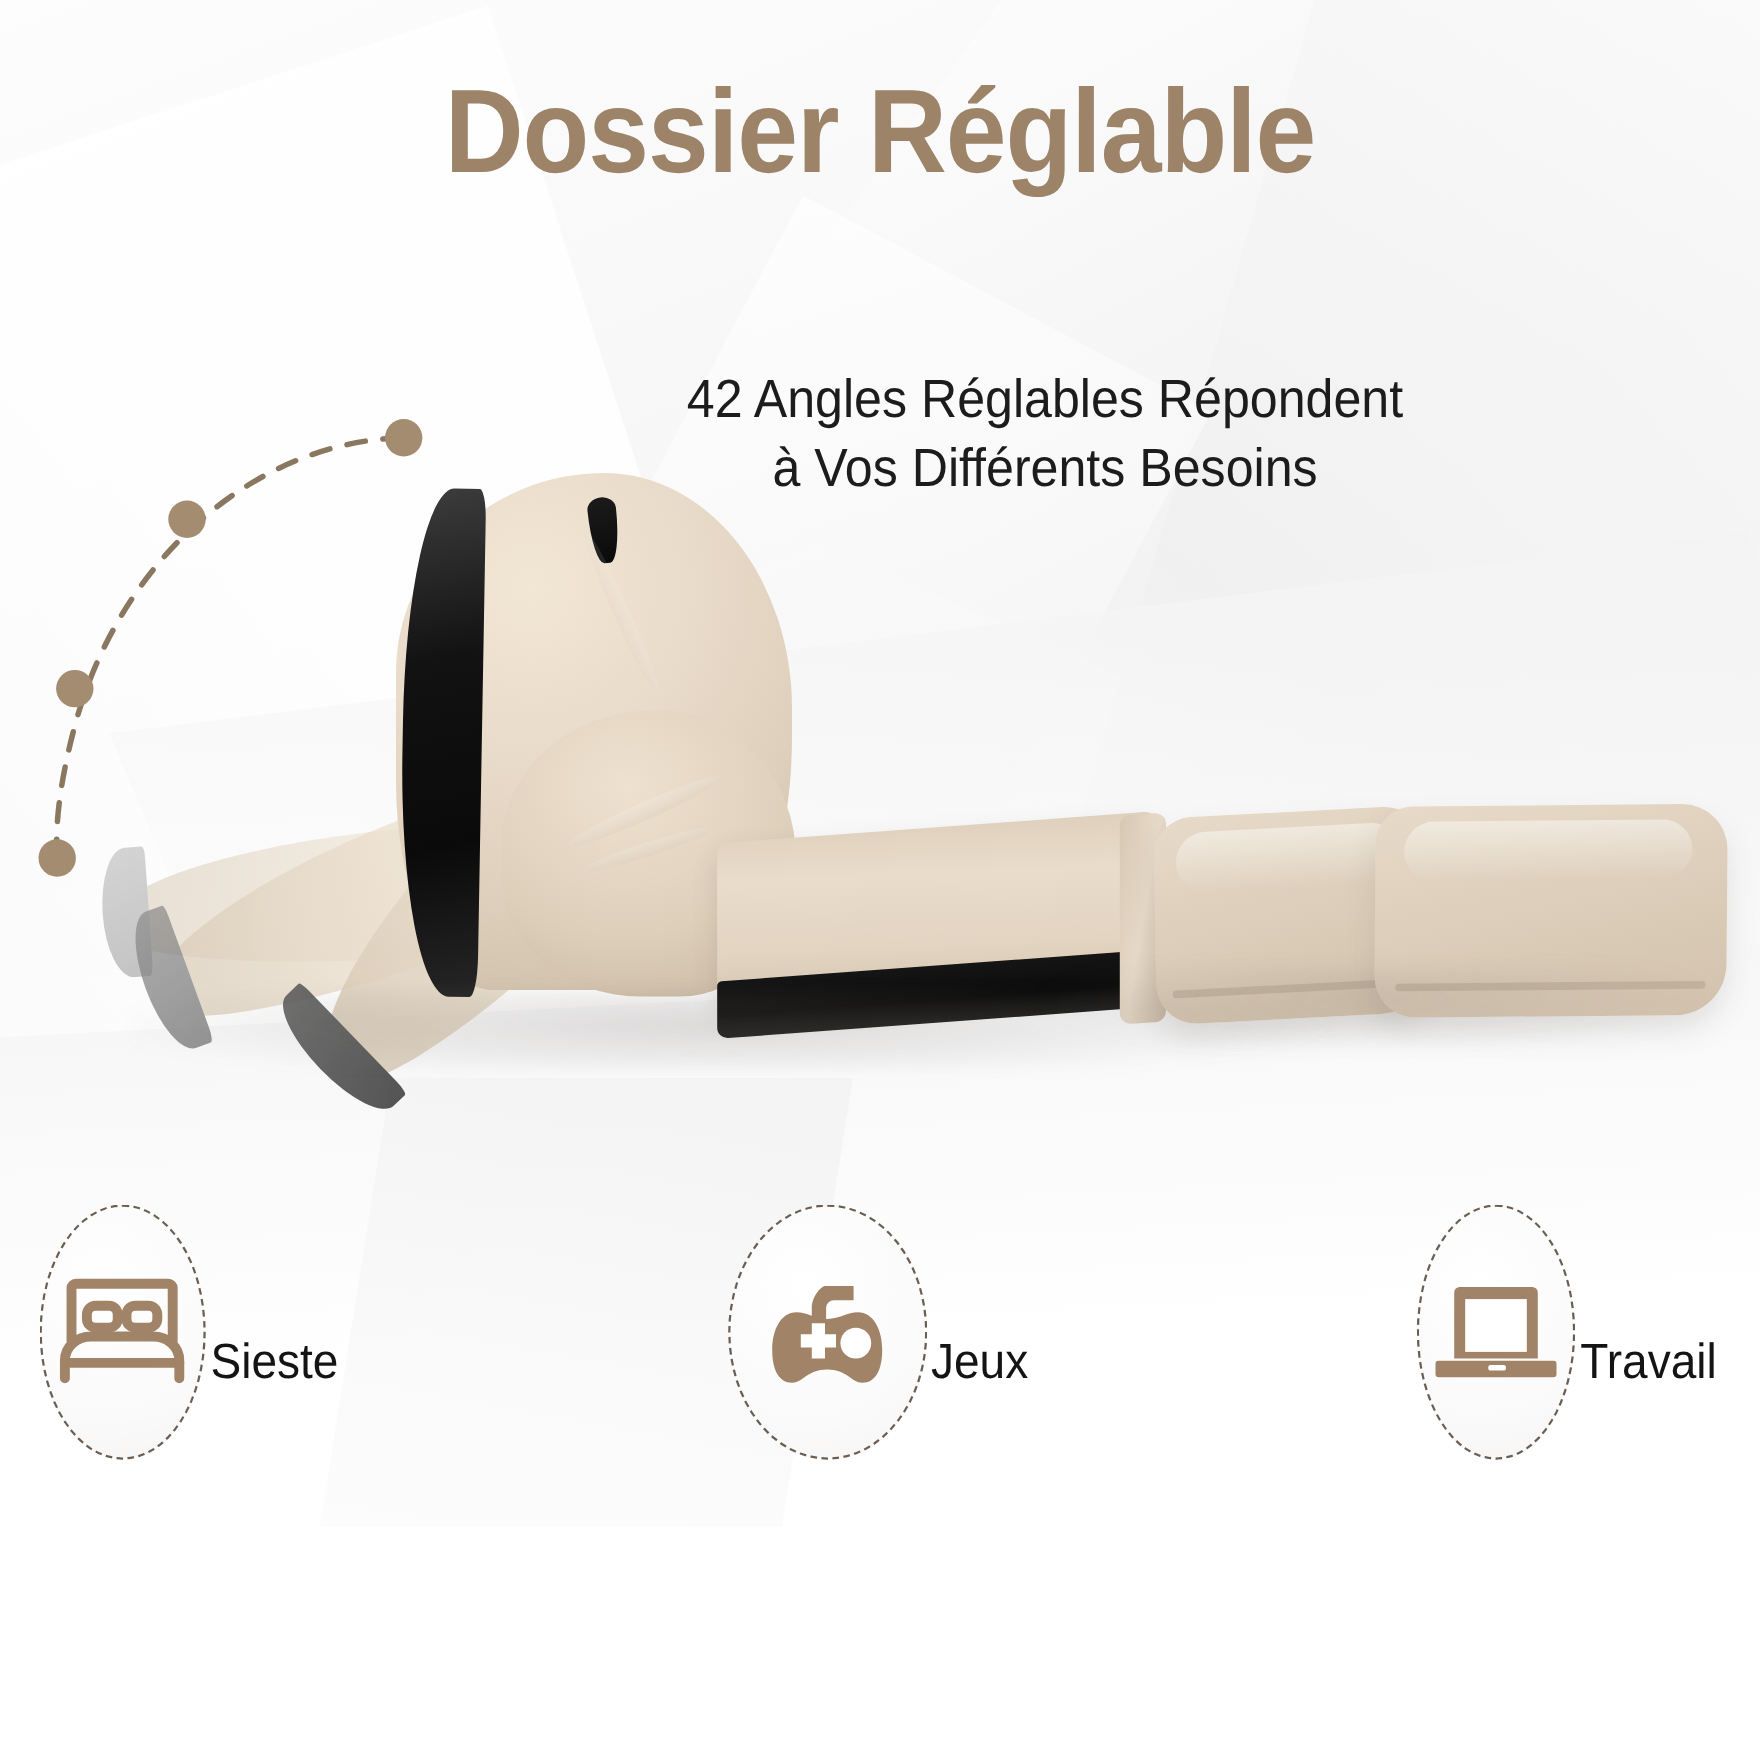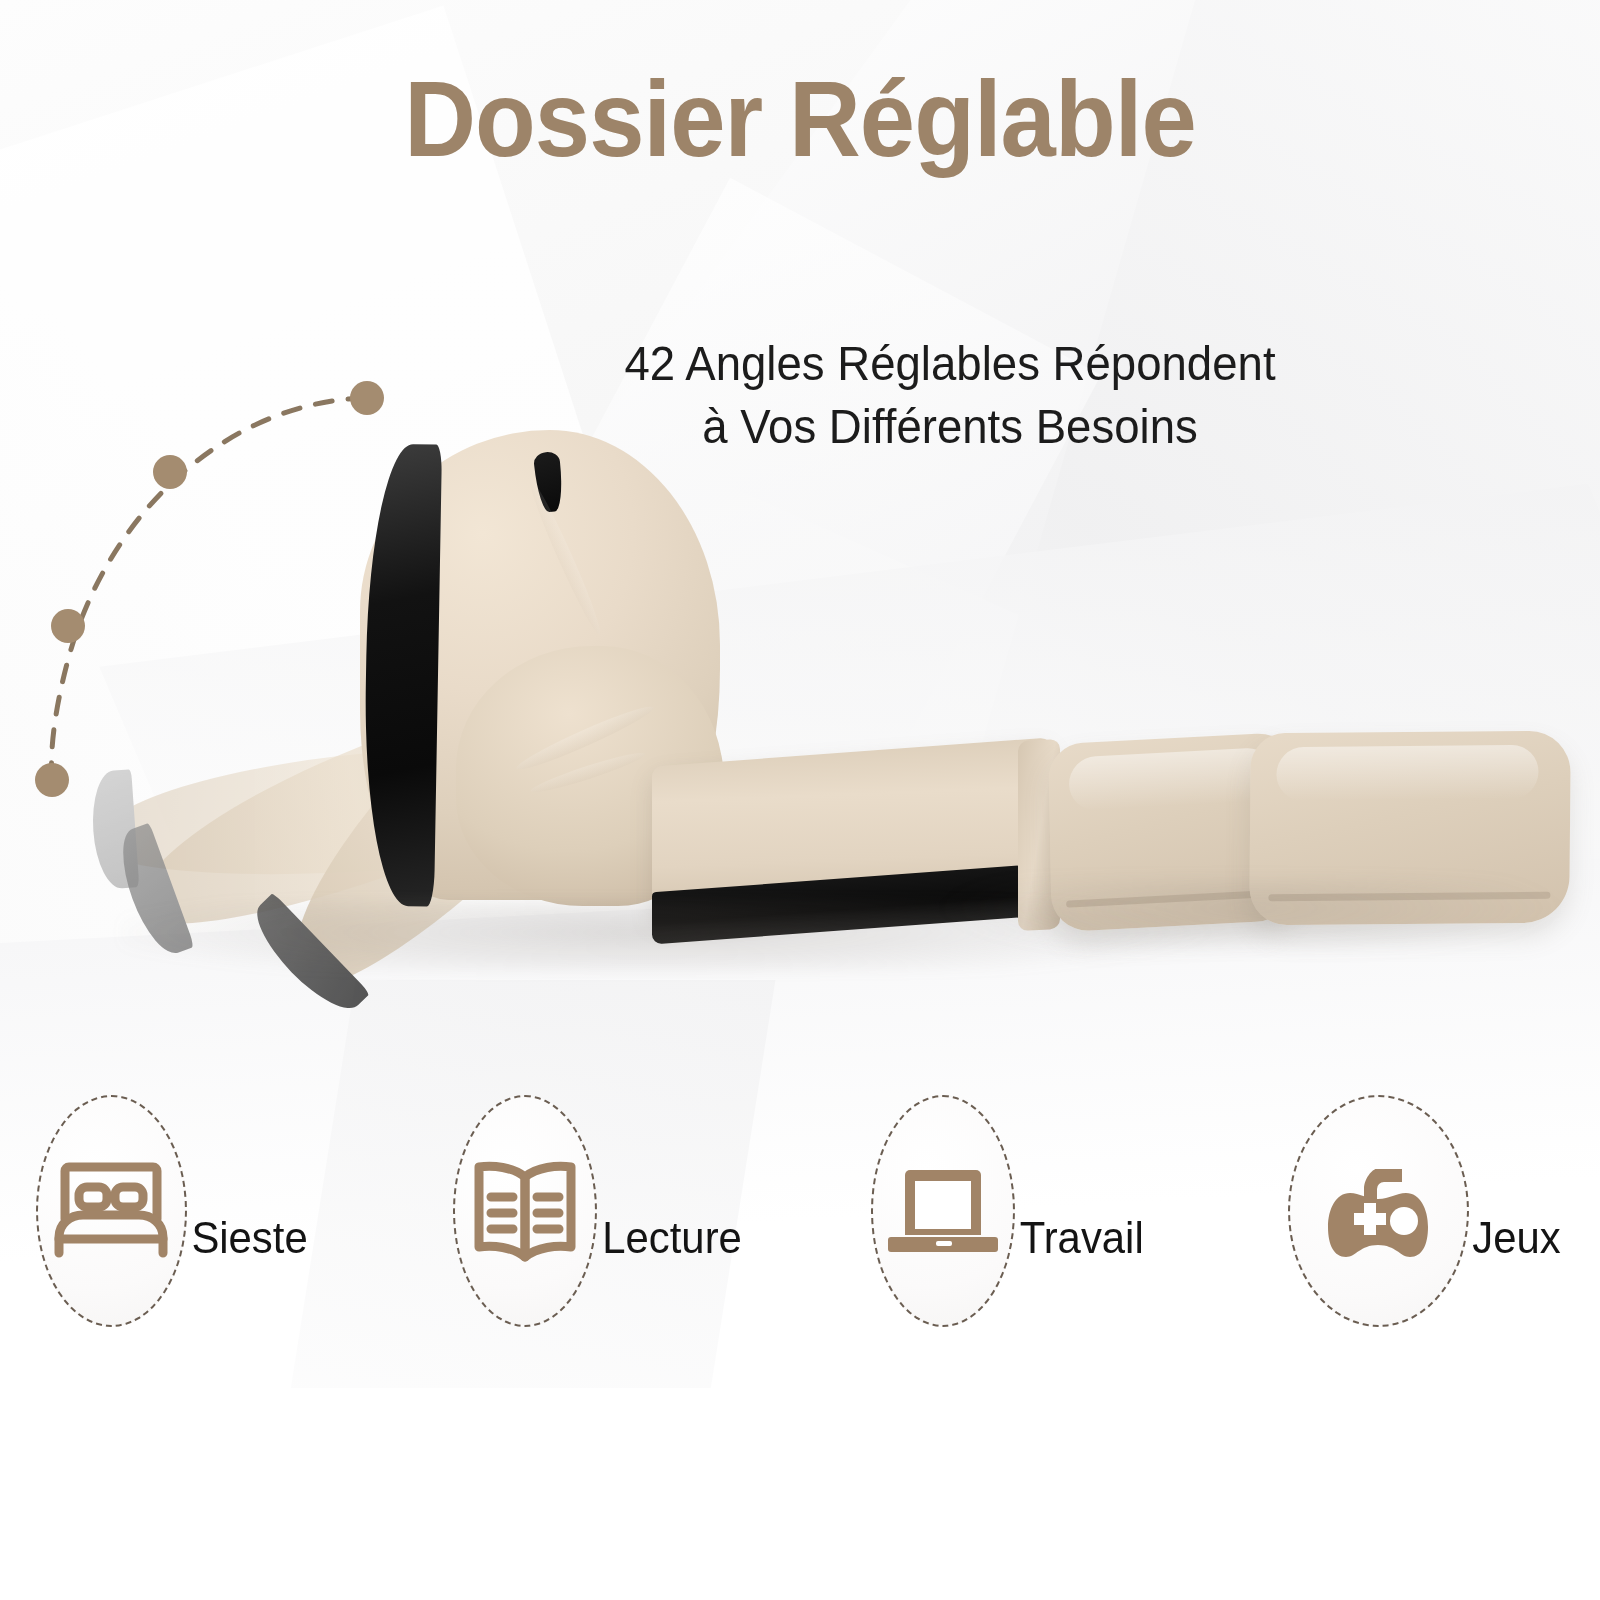--- a/index.html
+++ b/index.html
@@ -243,57 +243,44 @@
             <rect x="74" y="46" width="28" height="20" rx="8"></rect>
             <path d="M18 112 V96 c0-13 11-22 24-22 h56 c13 0 24 9 24 22 v16"></path>
             <path d="M18 98 H122"></path>
           </g>
         </svg>
       </div>
       <div class="feature-label">Sieste</div>
     </div>
 
 
+
     <div class="feature">
       <div class="bubble">
         <svg width="140" height="140" viewBox="0 0 140 140">
-          <g fill="none" stroke="#a18467" stroke-width="9" stroke-linecap="round" stroke-linejoin="round">
-            <path d="M70 36 C58 26 38 24 24 26 V106 c14-2 34 0 46 10 Z"></path>
-            <path d="M70 36 C82 26 102 24 116 26 V106 c-14-2-34 0-46 10 Z"></path>
-            <path d="M36 56 H58 M36 72 H58 M36 88 H58"></path>
-            <path d="M82 56 H104 M82 72 H104 M82 88 H104"></path>
+          <g fill="#a18467">
+            <path d="M68 28 h26 v13 H76 a7 7 0 0 0-7 7 v10 h-13 V48 c0-11 9-20 12-20 Z"></path>
+            <path d="M42 52 c10 0 16 6 28 6 s18-6 28-6 c14 0 22 16 22 34 s-6 30-18 30 c-10 0-14-12-32-12 s-22 12-32 12 c-12 0-18-12-18-30 s8-34 22-34 Z"></path>
+          </g>
+          <g fill="#ffffff">
+            <path d="M46 72 h10 v-10 h12 v10 h10 v12 h-10 v10 H56 v-10 H46 Z"></path>
+            <circle cx="96" cy="80" r="14"></circle>
           </g>
         </svg>
       </div>
-      <div class="feature-label">Lecture</div>
+      <div class="feature-label">Jeux</div>
     </div>
 
     <div class="feature">
       <div class="bubble">
         <svg width="140" height="140" viewBox="0 0 140 140">
           <g fill="#a18467">
             <path d="M32 34 a5 5 0 0 1 5-5 H103 a5 5 0 0 1 5 5 V94 H32 Z"></path>
             <path d="M18 96 H122 a3 3 0 0 1 3 3 v9 a3 3 0 0 1-3 3 H18 a3 3 0 0 1-3-3 v-9 a3 3 0 0 1 3-3 Z"></path>
           </g>
           <rect x="42" y="40" width="56" height="48" fill="#ffffff"></rect>
           <rect x="63" y="100" width="16" height="5" rx="2" fill="#ffffff"></rect>
         </svg>
       </div>
       <div class="feature-label">Travail</div>
     </div>
-
-    <div class="feature">
-      <div class="bubble">
-        <svg width="140" height="140" viewBox="0 0 140 140">
-          <g fill="#a18467">
-            <path d="M68 28 h26 v13 H76 a7 7 0 0 0-7 7 v10 h-13 V48 c0-11 9-20 12-20 Z"></path>
-            <path d="M42 52 c10 0 16 6 28 6 s18-6 28-6 c14 0 22 16 22 34 s-6 30-18 30 c-10 0-14-12-32-12 s-22 12-32 12 c-12 0-18-12-18-30 s8-34 22-34 Z"></path>
-          </g>
-          <g fill="#ffffff">
-            <path d="M46 72 h10 v-10 h12 v10 h10 v12 h-10 v10 H56 v-10 H46 Z"></path>
-            <circle cx="96" cy="80" r="14"></circle>
-          </g>
-        </svg>
-      </div>
-      <div class="feature-label">Jeux</div>
-    </div>
   </div>
 </div>
 
 </body></html>

